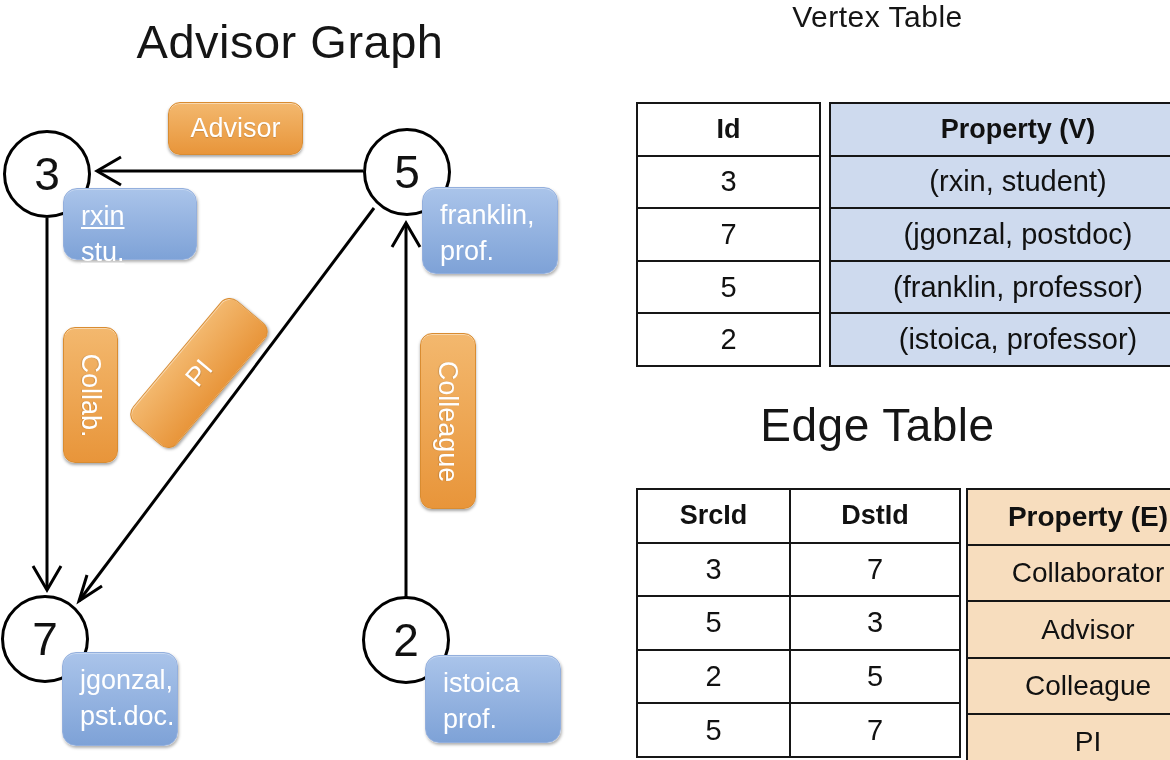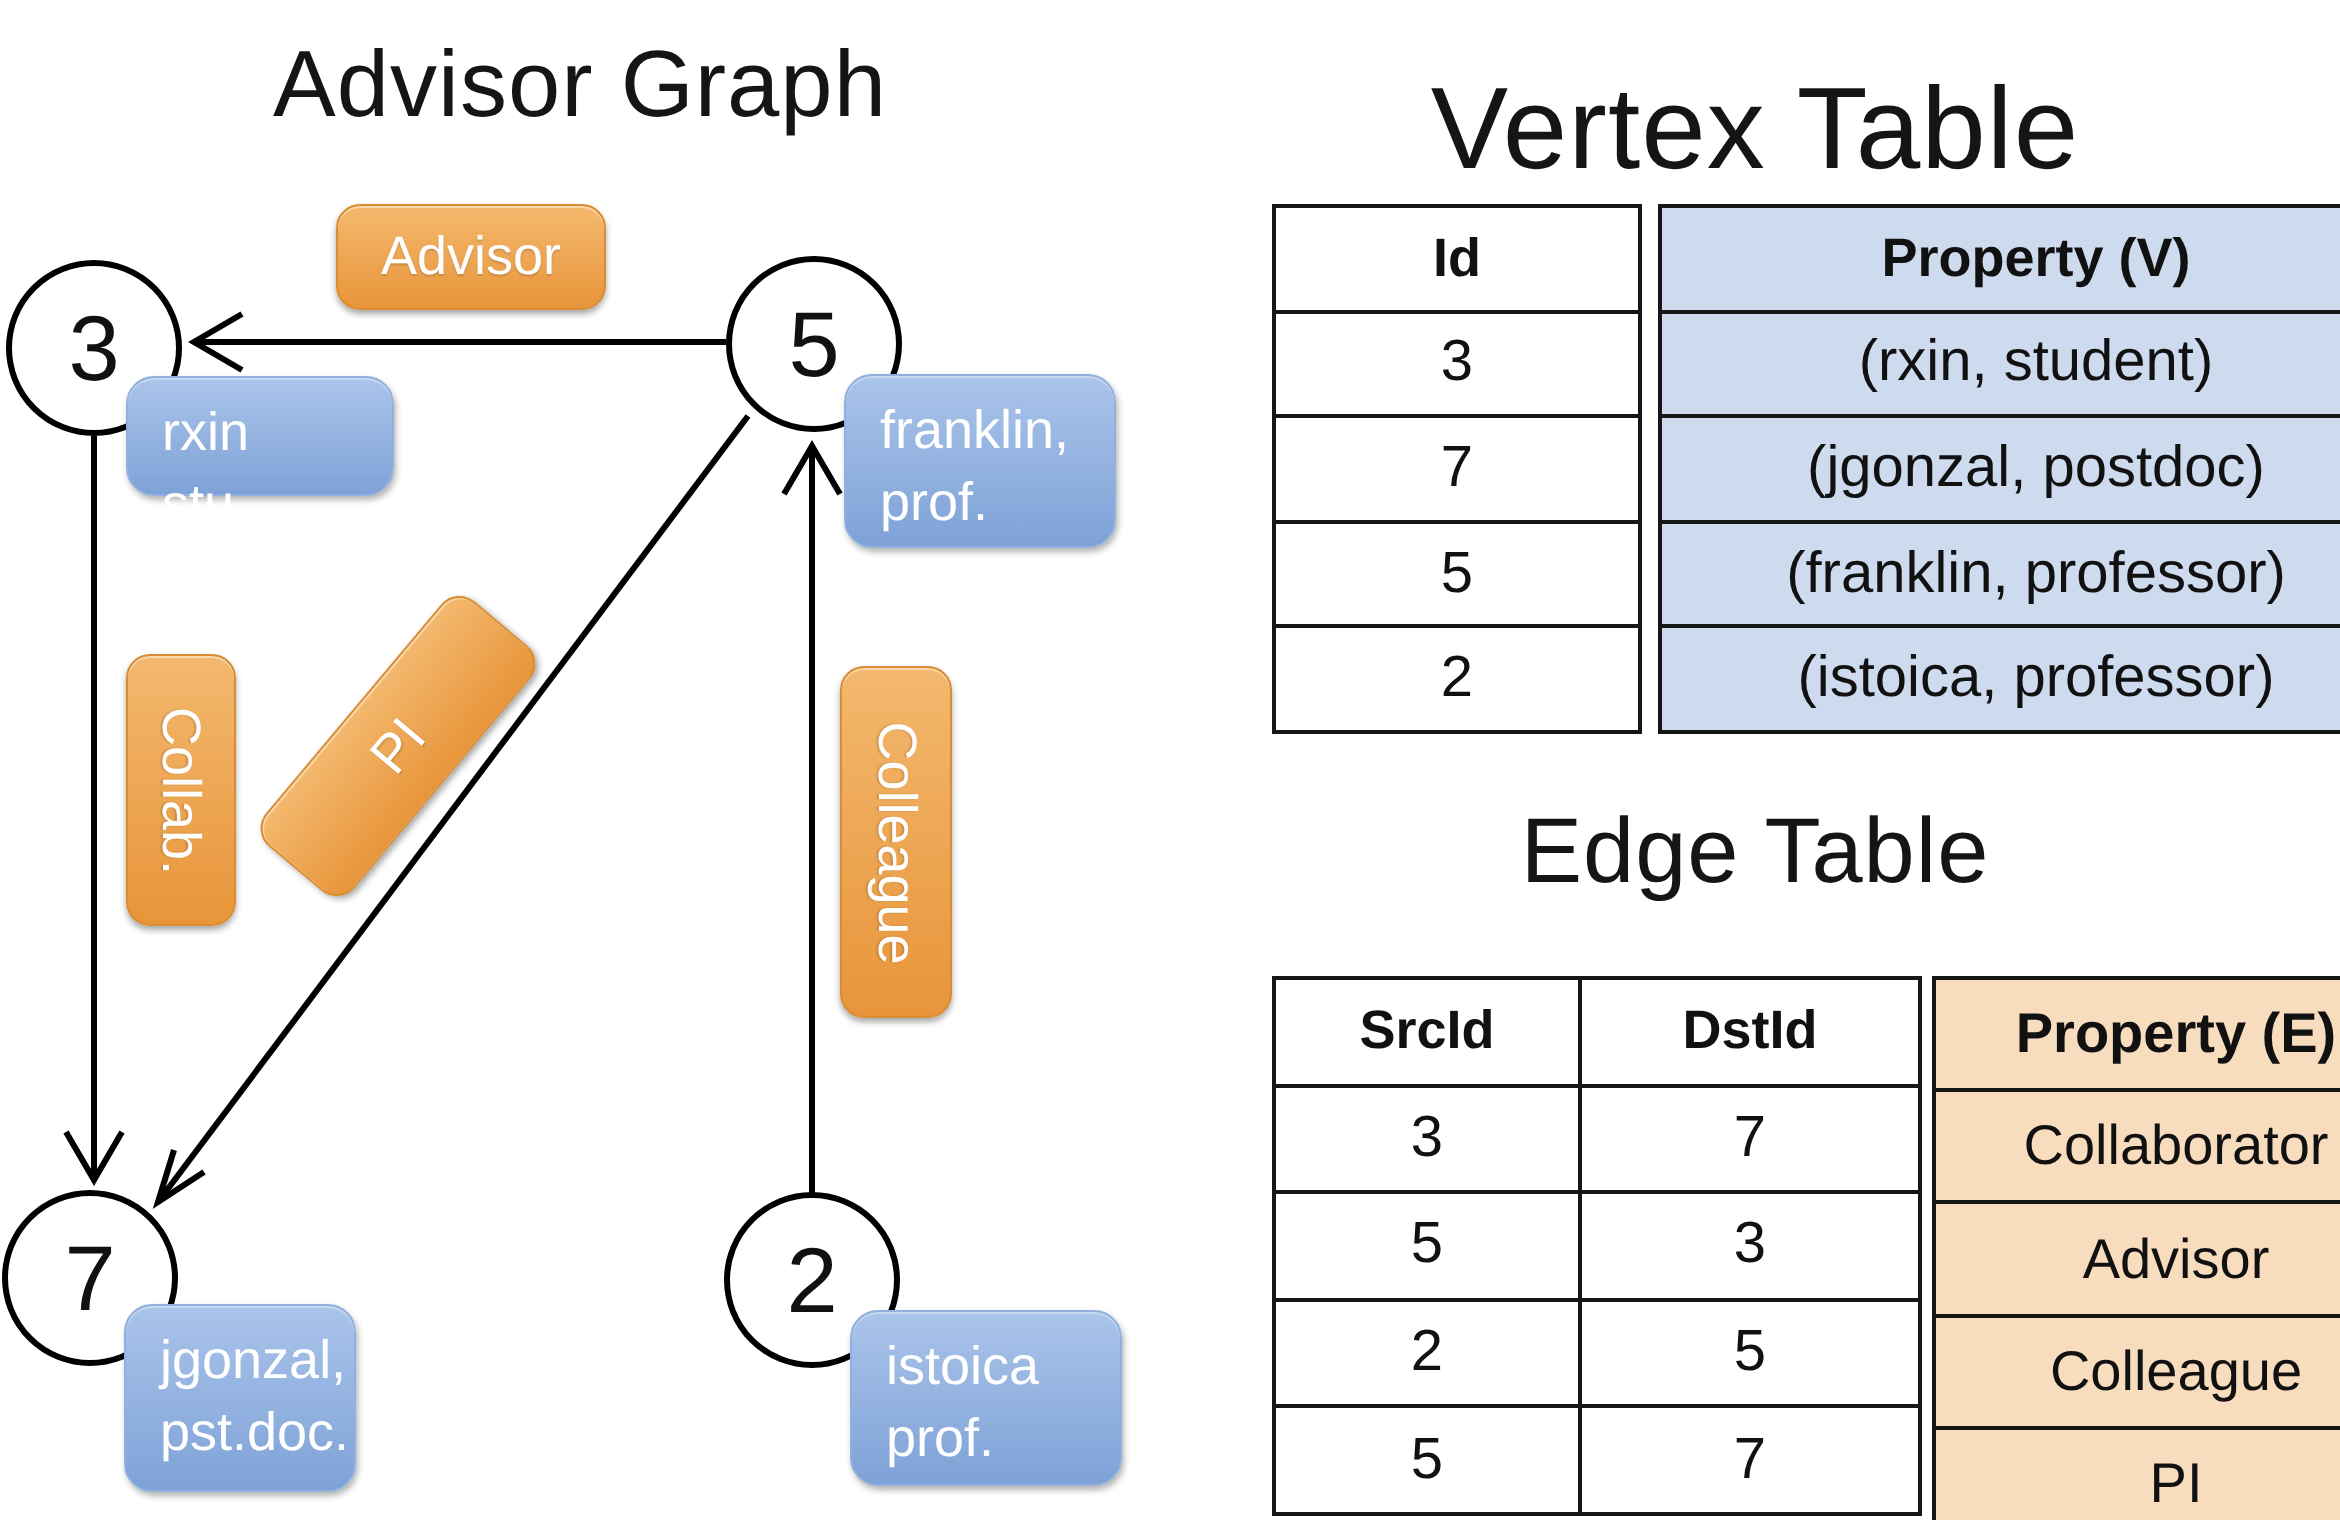--- a/index.html
+++ b/index.html
@@ -5,21 +5,21 @@
   html,body{margin:0;padding:0;background:#fff;}
   .stage{
     position:relative;width:1170px;height:760px;overflow:hidden;
     background:#fff;font-family:"Liberation Sans",sans-serif;color:#111;
   }
   .title{
     position:absolute;margin:0;font-weight:400;color:#151515;
     text-align:center;white-space:nowrap;letter-spacing:.5px;
   }
   #graph-title{left:0;width:580px;top:14px;font-size:47px;}
-  #vertex-table-title{left:592px;width:571px;top:31px;font-size:58px;}
+  #vertex-table-title{left:592px;width:571px;top:0;font-size:30px;}
   #edge-table-title{left:592px;width:571px;top:398px;font-size:46px;}
 
   
   #edge-svg{position:absolute;left:0;top:0;}
   .vertex{
     position:absolute;width:88px;height:88px;border:3.5px solid #000;
     border-radius:50%;background:#fff;display:flex;align-items:center;
     justify-content:center;font-size:46px;box-sizing:border-box;
   }
   #vertex-3{left:3px;top:130px;}
@@ -41,21 +41,21 @@
   #edge-label-pi{left:119px;top:344px;width:160px;height:58px;transform:rotate(-50deg);}
   .vtext{transform:rotate(90deg);white-space:nowrap;}
 
   .vertex-label{
     position:absolute;border-radius:14px;box-sizing:border-box;
     background:linear-gradient(#aac4ea,#7ea2d7);
     border:1px solid #93afdd;
     box-shadow:1px 2px 3px rgba(0,0,0,.3), inset 0 1px 0 rgba(255,255,255,.35);
     color:#fff;font-size:27px;line-height:1.32;padding:10px 8px 8px 17px;
   }
-  #vertex-label-3{left:63px;top:188px;width:134px;height:60px;}
+  #vertex-label-3{left:63px;top:188px;width:134px;height:72px;text-decoration:underline;}
   #vertex-label-5{left:422px;top:187px;width:136px;height:87px;}
   #vertex-label-7{left:62px;top:652px;width:116px;height:94px;}
   #vertex-label-2{left:425px;top:655px;width:136px;height:88px;}
 
   
   .tcol{
     position:absolute;border:2.5px solid #161616;box-sizing:border-box;
     display:flex;flex-direction:column;background:#fff;margin-left:44px;
   }
   .tcol .cell{

